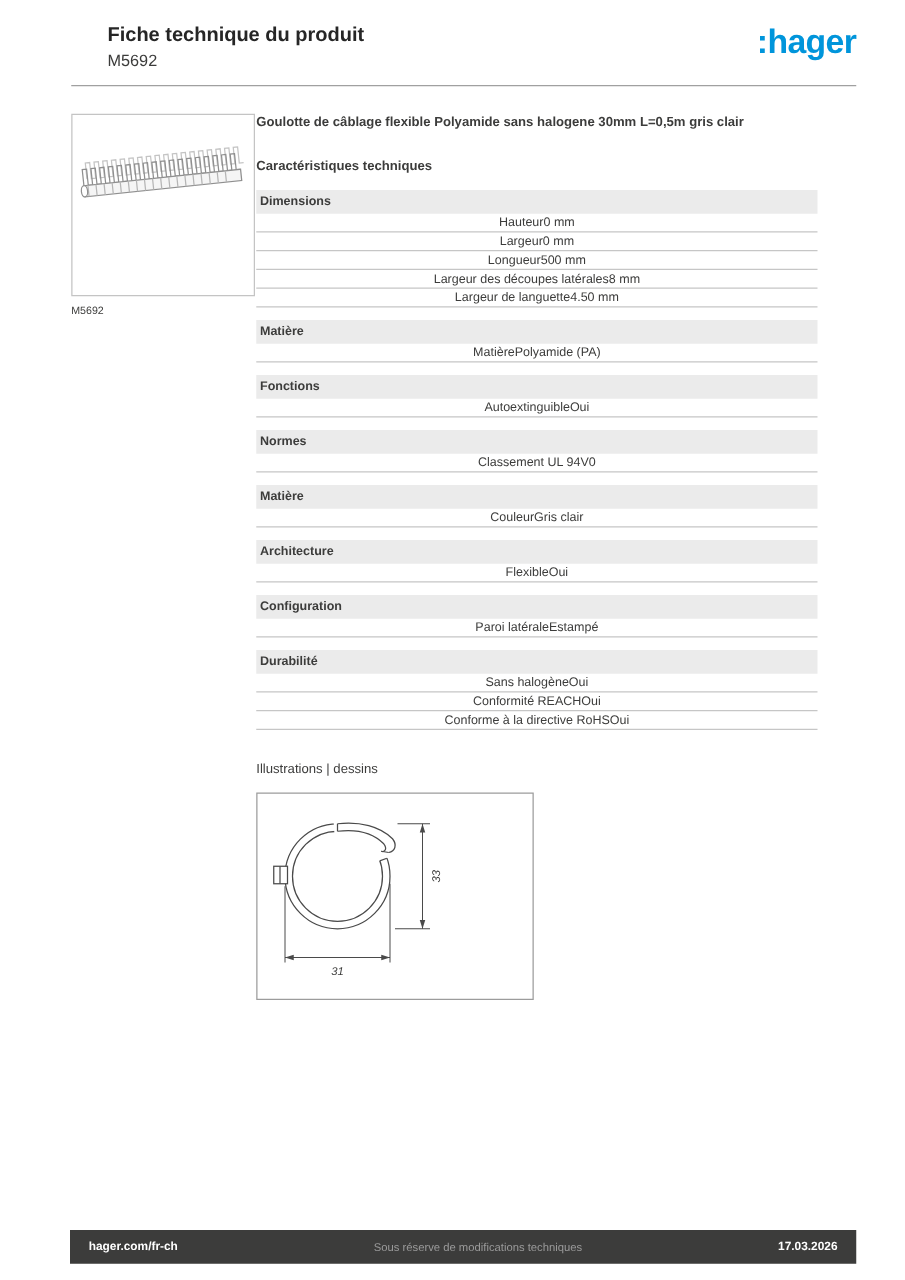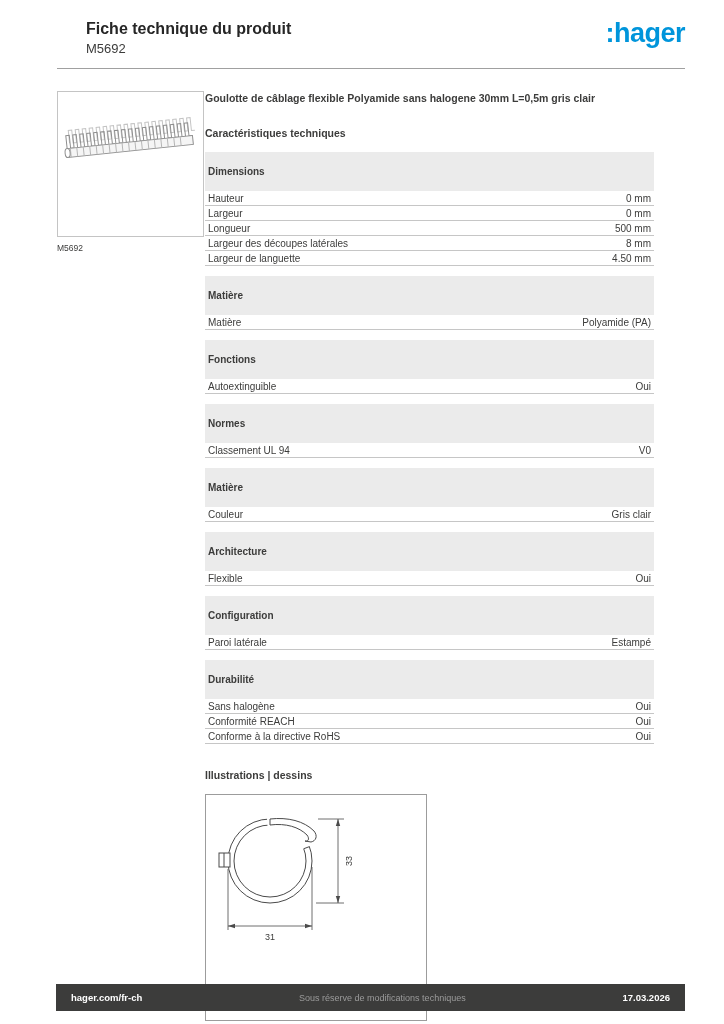--- a/index.html
+++ b/index.html
@@ -19,27 +19,27 @@
   .left-col { width:148px; flex:none; }
   .image-box { width:147px; height:146px; border:1px solid #c4c4c4; display:flex; align-items:center; justify-content:center; background:#fff; }
   .image-caption { font-size:8.5px; margin-top:6px; color:#3c3c3b; }
 
   .right-col { width:449px; }
   .description { font-size:10.5px; font-weight:700; line-height:1.35; color:#3c3c3b; }
   .char-title { font-size:10.5px; font-weight:700; margin-top:22px; }
   .sections { margin-top:13px; }
   .section { margin-top:10px; }
   .section:first-child { margin-top:0; }
-  .section-title { background:#ebebeb; font-weight:700; font-size:10px; padding:14px 3px; color:#3c3c3b; }
-  .spec-row { display:flex; justify-content:space-between; align-items:center; font-size:10px; height:15px; padding:0 3px; border-bottom:1px solid #c6c6c6; }
+  .section-title { background:#ebebeb; font-weight:700; font-size:10px; padding:4px 3px; color:#3c3c3b; }
+  .spec-row { display:flex; justify-content:center; align-items:center; font-size:10px; height:15px; padding:0 3px; border-bottom:1px solid #c6c6c6; }
   .spec-label { color:#3c3c3b; }
   .spec-value { color:#3c3c3b; text-align:right; }
 
-  .illus-title { font-size:10.5px; font-weight:700; margin-top:25px; }
-  .drawing-box { width:222px; height:227px; border:1px solid #9c9c9c; margin-top:13px; }
+  .illus-title { font-size:10.5px; font-weight:400; margin-top:25px; }
+  .drawing-box { width:222px; height:166px; border:1px solid #9c9c9c; margin-top:13px;font-style:italic; }
 
   .footer { position:absolute; left:56px; right:39px; bottom:13px; height:27px; background:#3c3c3b; display:flex; align-items:center; justify-content:space-between; padding:0 15px; }
   .f-left { color:#ffffff; font-weight:700; font-size:9.5px; }
   .f-center { color:#9b9b9b; font-size:9px; }
   .f-right { color:#ffffff; font-weight:700; font-size:9.5px; }
 
   svg text { font-family:"Liberation Sans", sans-serif; }
 </style>
 </head>
 <body>

